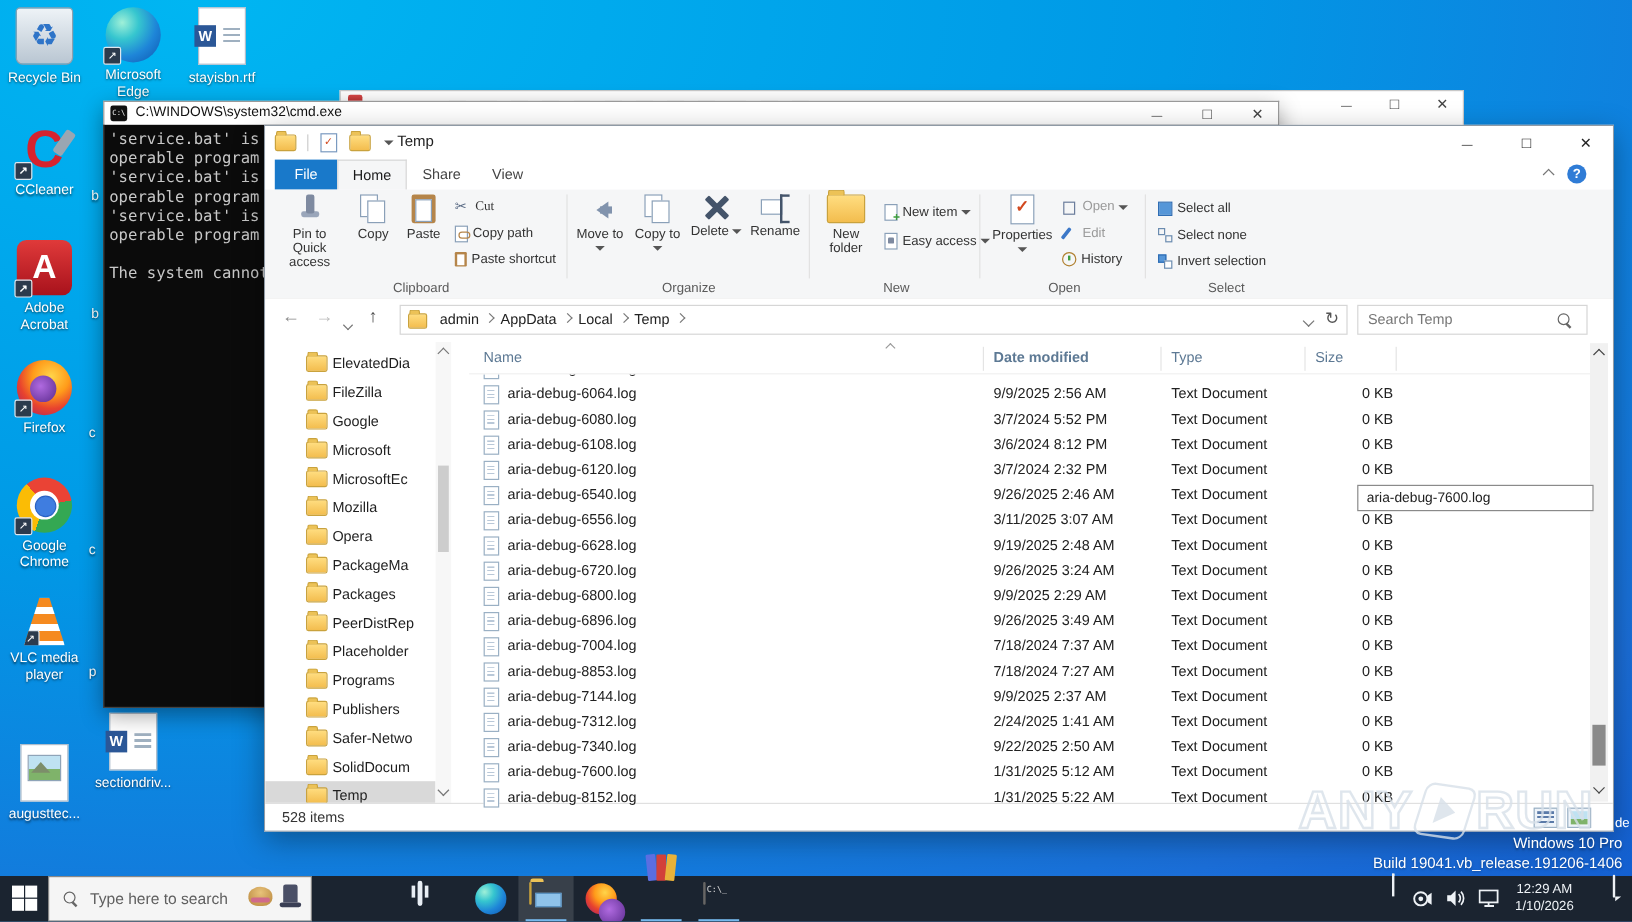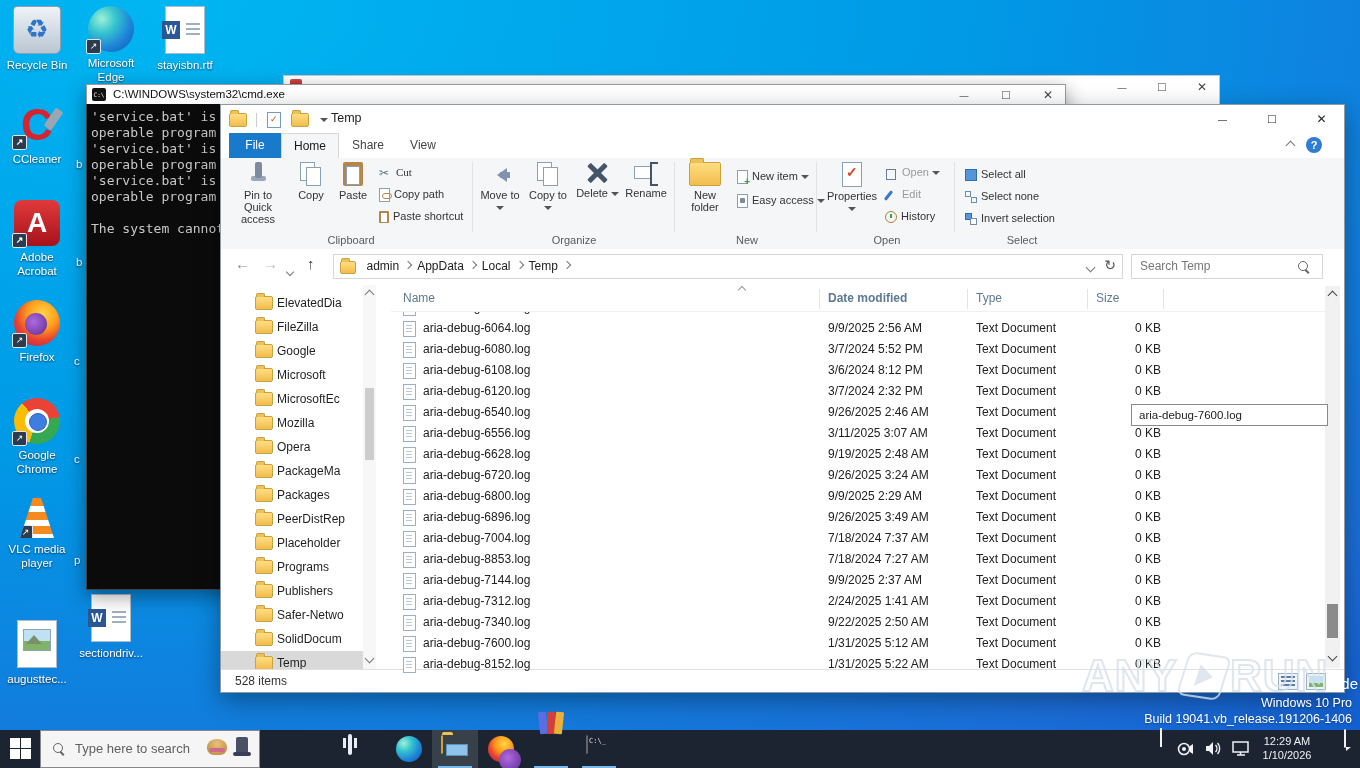--- a/index.html
+++ b/index.html
@@ -208,21 +208,21 @@
   
   #anyrun{left:1082px;top:651px;z-index:7;display:flex;align-items:center;
     font-weight:800;font-size:44px;letter-spacing:1px;color:transparent;
     -webkit-text-stroke:2px rgba(215,224,233,.8);}
   #ar-logo{width:40px;height:40px;margin:0 4px;border:2.5px solid rgba(215,224,233,.8);border-radius:8px;
     transform:skew(-10deg) rotate(8deg);position:relative;}
   #ar-logo::after{content:"";position:absolute;left:13px;top:9px;width:0;height:0;
     border-top:11px solid transparent;border-bottom:11px solid transparent;border-left:16px solid rgba(215,224,233,.8);}
   #winver{right:8px;bottom:41px;z-index:5;text-align:right;color:#fff;font-size:12.5px;line-height:16px;
     text-shadow:0 1px 2px rgba(0,0,0,.35);}
-  #edge-frag{right:2px;bottom:76px;z-index:5;color:#fff;font-size:15px;}
+  #edge-frag{right:2px;bottom:76px;z-index:5;color:#fff;font-size:11px;}
 
   
   #taskbar{left:0;bottom:0;width:1360px;height:38px;background:#1b2430;z-index:8;}
   #start{position:absolute;left:10px;top:8px;width:22px;height:22px;}
   #start i{position:absolute;width:10px;height:10px;background:#fff;}
   #tb-search{position:absolute;left:40px;top:0;width:220px;height:38px;background:#f5f5f5;border:1px solid #888;box-sizing:border-box;}
   #tb-search .mag{left:12px;top:12px;}
   #tb-search .ph{position:absolute;left:34px;top:10px;font-size:13px;color:#5f5f5f;}
   .hat-bonnet{position:absolute;left:166px;top:8px;width:20px;height:16px;background:radial-gradient(circle at 50% 30%,#e8c27a,#b8863c);border-radius:50% 50% 40% 40%;}
   .hat-bonnet::after{content:"";position:absolute;left:2px;bottom:3px;width:16px;height:4px;background:#d06a8a;border-radius:2px;}
@@ -398,21 +398,21 @@
         <div class="bigbtn" style="left:4px;width:46px;">
           <span class="bico bi-move"></span>
           <span>Move to</span>
           <span class="caret-down"></span>
         </div>
         <div class="bigbtn" style="left:52px;width:46px;">
           <span class="bico bi-copy"></span>
           <span>Copy to</span>
           <span class="caret-down"></span>
         </div>
-        <div class="bigbtn" style="left:102px;width:44px;text-align:right;">
+        <div class="bigbtn" style="left:102px;width:44px;">
           <span class="bico bi-del"></span>
           <span>Delete</span>
           <span class="caret-down"></span>
         </div>
         <div class="bigbtn" style="left:148px;width:50px;">
           <span class="bico bi-ren"></span>
           <span>Rename</span>
         </div>
         <span class="glabel">Organize</span>
         <span class="gsep"></span>

